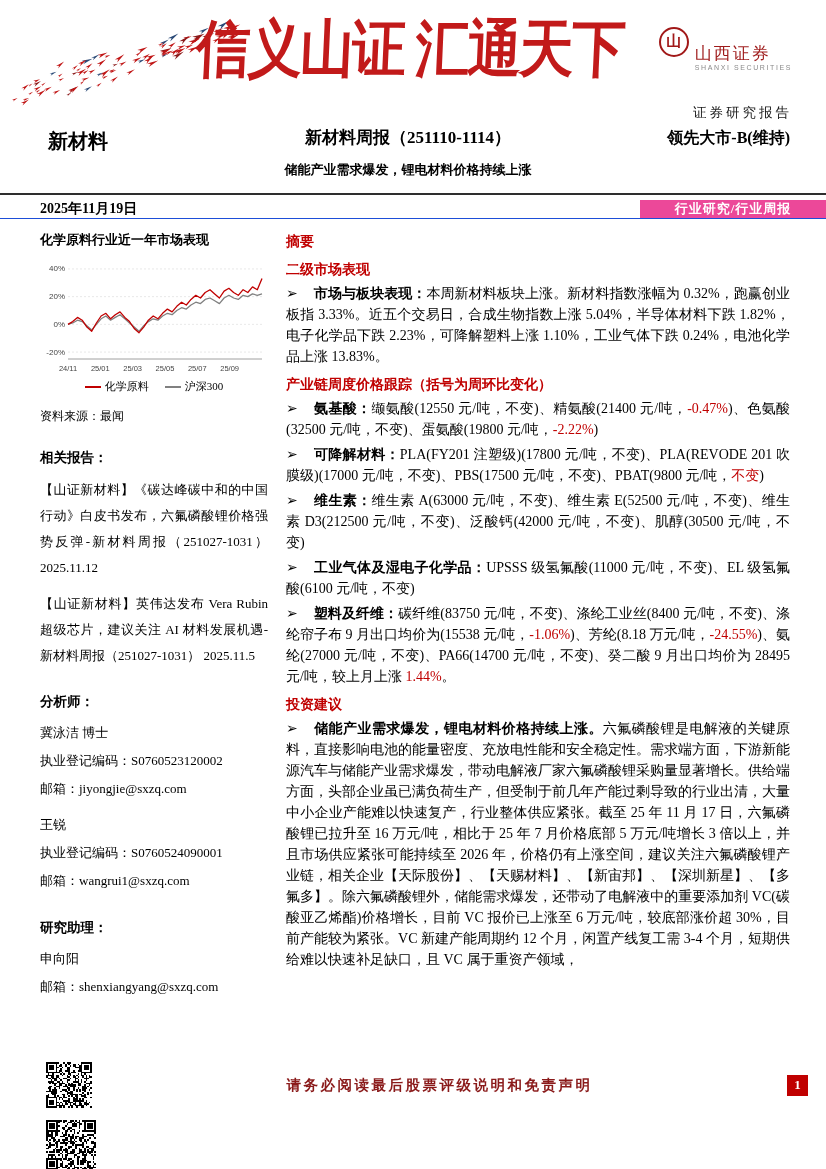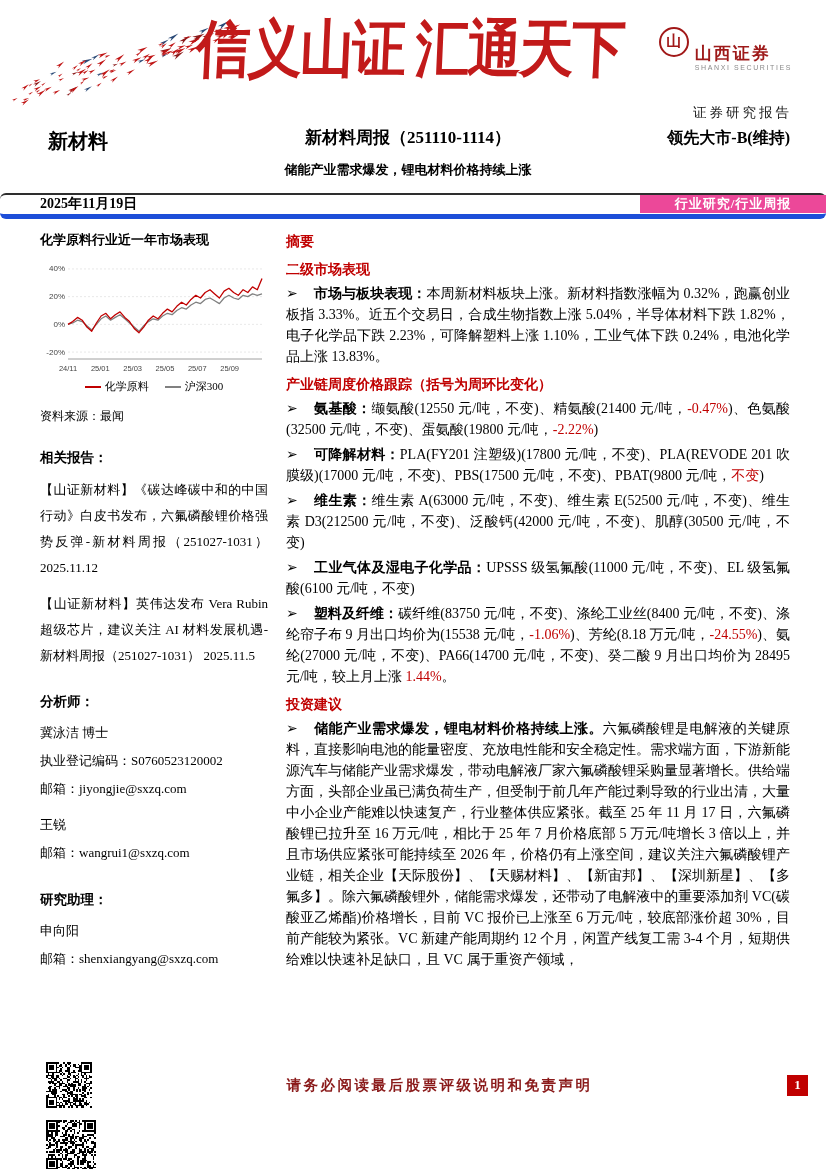--- a/index.html
+++ b/index.html
@@ -10,35 +10,35 @@
   
   .masthead{position:relative;height:122px;}
   .flock{position:absolute;left:6px;top:4px;width:252px;height:112px;}
   .calligraphy{position:absolute;left:198px;top:8px;font-size:54px;font-weight:bold;color:#c21a1a;
                white-space:nowrap;letter-spacing:-2px;transform:scaleY(1.15) skewX(-3deg);transform-origin:left top;}
   .brand{position:absolute;right:34px;top:12px;display:flex;flex-direction:column;align-items:flex-end;}
   .brand-row{display:flex;align-items:center;gap:6px;}
   .logo-circle{width:30px;height:30px;border:2px solid #a11818;border-radius:50%;color:#a11818;
                display:flex;align-items:center;justify-content:center;font-size:15px;font-weight:bold;}
   .brand-names{display:flex;flex-direction:column;line-height:1.15;}
-  .brand-names .cn{font-size:17px;font-weight:bold;color:#9e1a1a;letter-spacing:2px;margin-top:32px;}
+  .brand-names .cn{font-size:17px;font-weight:normal;color:#9e1a1a;letter-spacing:2px;margin-top:32px;}
   .brand-names .en{font-size:7px;color:#8a8a8a;font-family:"Liberation Sans",sans-serif;letter-spacing:1.6px;}
   .report-type{margin-top:32px;font-size:13.5px;color:#1a1a1a;letter-spacing:3px;}
 
   
   .title-band{display:flex;align-items:flex-start;padding:4px 36px 0 48px;}
   .industry{width:150px;font-size:20px;font-weight:bold;padding-top:2px;}
   .title-center{flex:1;text-align:center;}
   .report-title{font-size:17px;font-weight:bold;}
   .report-subtitle{font-size:13px;font-weight:bold;margin-top:12px;}
   .rating{width:172px;text-align:right;font-size:16px;font-weight:bold;white-space:nowrap;padding-top:2px;}
 
   
-  .date-band{display:flex;align-items:flex-start;margin-top:14px;height:26px;
-             border-top:2px solid #2e2e2e;border-bottom:5px solid #1d4ed8;border-radius:6px;}
+  .date-band{display:flex;align-items:flex-end;margin-top:14px;height:26px;
+             border-top:2px solid #2e2e2e;border-bottom:1px solid #1d4ed8;}
   .date{flex:1;padding-left:40px;font-size:14px;font-weight:bold;display:flex;align-items:center;}
   .category{width:186px;background:#ec4899;color:#fff;font-size:13px;font-weight:bold;
             display:flex;align-items:center;justify-content:center;letter-spacing:1px;}
 
   
   .columns{display:flex;gap:18px;padding:12px 36px 0 40px;}
   .sidebar{width:228px;flex:none;font-size:13px;}
   .chart-title{font-size:13px;font-weight:bold;margin-bottom:8px;}
   .chart-svg{display:block;}
   .chart-svg text{font-family:"Liberation Sans",sans-serif;}
@@ -242,20 +242,21 @@
       <p class="report-ref">【山证新材料】英伟达发布 Vera Rubin 超级芯片，建议关注 AI 材料发展机遇-新材料周报（251027-1031） 2025.11.5</p>
 
       <div class="side-h">分析师：</div>
       <div class="analyst">
         <div>冀泳洁 博士</div>
         <div>执业登记编码：S0760523120002</div>
         <div>邮箱：jiyongjie@sxzq.com</div>
       </div>
       <div class="analyst">
         <div>王锐</div>
+        <div>执业登记编码：S0760524090001</div>
         <div>邮箱：wangrui1@sxzq.com</div>
       </div>
 
       <div class="side-h">研究助理：</div>
       <div class="analyst">
         <div>申向阳</div>
         <div>邮箱：shenxiangyang@sxzq.com</div>
       </div>
     </aside>
 

